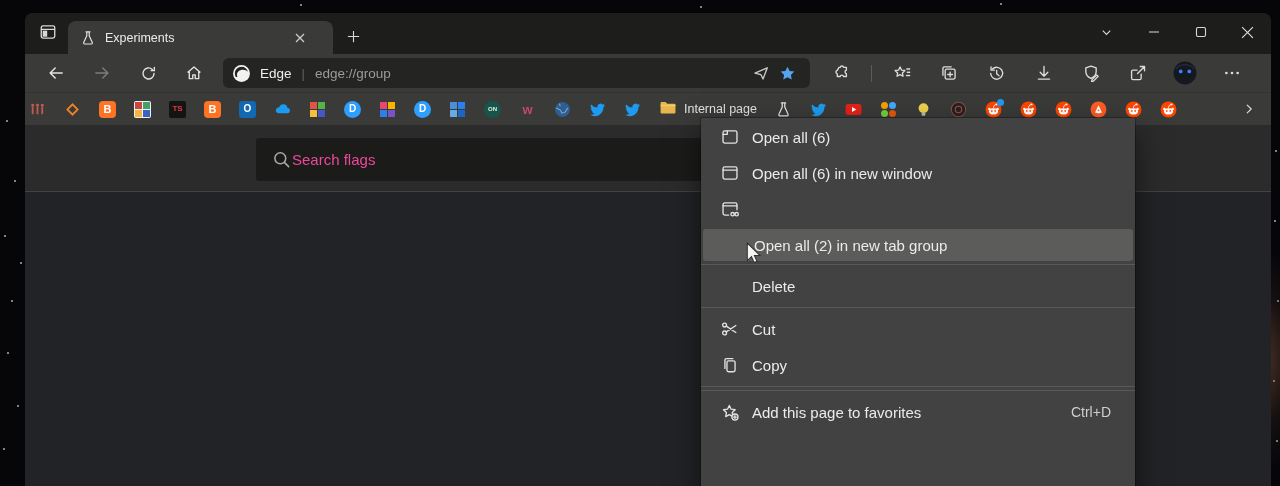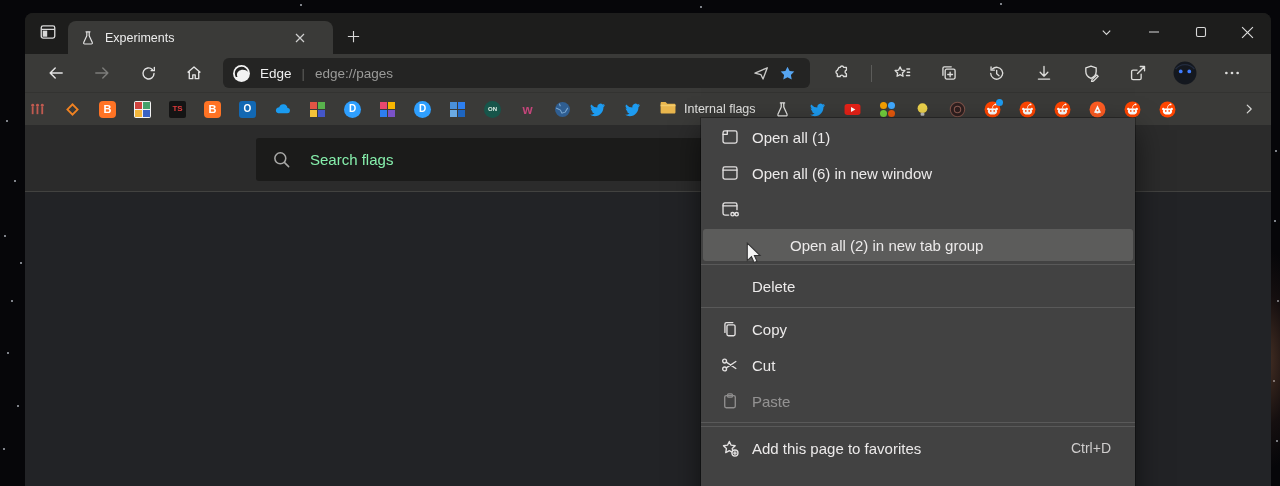--- a/index.html
+++ b/index.html
@@ -49,26 +49,26 @@
   .bm-folder { display:flex; align-items:center; gap:8px; flex:none; }
   .bm-folder svg { width:17px; height:17px; }
   .bm-label { color:#e2e2e0; font-size:12.5px; white-space:nowrap; }
   .bm-chevron { width:28px; height:26px; display:flex; align-items:center; justify-content:center; color:#d8d8d6; flex:none; margin-left:10px; }
   
   .page { height:361px; background:#222326; }
   .search-strip { height:67px; background:#2b2b2b; border-bottom:1px solid #424240; position:relative; }
   .search-box { position:absolute; left:231px; top:13px; width:762px; height:43px; background:#1b1b1a;
     border-radius:3px; display:flex; align-items:center; padding:0 16px; }
   .search-box svg { width:19px; height:19px; color:#a8a8a6; flex:none; }
-  .search-ph { color:#86efac; font-size:15px; margin-left:19px; }
+  .search-ph { color:#ec4899; font-size:15px; margin-left:1px; }
   
   .menu { position:absolute; left:701px; top:118px; width:434px; height:400px; background:#424242;
     box-shadow:0 0 0 1px rgba(0,0,0,.28), 0 12px 28px rgba(0,0,0,.55); padding-top:1px; z-index:40; }
   .menu-item { height:36px; display:flex; align-items:center; padding-left:20px; color:#eceaea; font-size:15px; }
-  .menu-item.hl { background:#5c5c5b; border-radius:3px; margin:2px 2px; height:32px;gap:36px; }
+  .menu-item.hl { background:#5c5c5b; border-radius:3px; margin:2px 2px; height:32px; }
   .menu-item.dis { opacity:.48; }
   .mi-icon { width:18px; height:18px; margin-right:13px; color:#e3e1e1; flex:none; }
   .mi-icon svg { width:18px; height:18px; }
   .mi-label { flex:1; white-space:nowrap; }
   .mi-short { margin-right:24px; color:#cfcdcd; font-size:14px; }
   .menu-sep { height:1px; background:#595959; margin:3px 0; }
   
   .cursor { position:absolute; left:745px; top:242px; z-index:60; }
 </style>
 </head>
@@ -174,21 +174,21 @@
     </div>
     <div class="addressbar">
       <span class="edge-logo">
         <svg width="19" height="19" viewBox="0 0 18 18">
           <circle cx="9" cy="9" r="8" fill="#f2f2f2"></circle>
           <path d="M3.6 12.3C3 11.3 2.7 10.2 2.7 9 2.7 5.5 5.5 2.7 9 2.7c3 0 5.4 2 6.1 4.7-1-1.2-2.8-2-4.8-2-3.1 0-5.6 2.1-5.6 4.8 0 .7.2 1.5.5 2.1z" fill="#242423"></path>
         </svg>
       </span>
       <span class="site-label">Edge</span>
       <span class="url-sep">|</span>
-      <span class="url-text">edge://pages</span>
+      <span class="url-text">edge://group</span>
       <span class="ab-icon">
         <svg width="18" height="18" viewBox="0 0 16 16" fill="none" stroke="currentColor" stroke-width="1.2" stroke-linejoin="round">
             <path d="M2.6 8.1L13.6 3.4 9.8 13.3 7.9 9.4 2.6 8.1z"></path>
           </svg>
       </span>
       <span class="ab-icon">
         <svg width="17" height="17" viewBox="0 0 16 16">
             <path d="M8 1.6l2 4 4.4.6-3.2 3.1.8 4.4L8 11.6l-4 2.1.8-4.4L1.6 6.2 6 5.6z" fill="#56a5f1"></path>
           </svg>
       </span>
@@ -325,21 +325,21 @@
             </svg>
           </span>
         </span>
       <span class="bm-folder">
         <span>
           <svg width="17" height="17" viewBox="0 0 16 16">
             <path d="M1.5 4.1c0-.7.5-1.2 1.2-1.2h3.5l1.6 1.6h6.5c.7 0 1.2.5 1.2 1.2v6.7c0 .7-.5 1.2-1.2 1.2H2.7c-.7 0-1.2-.5-1.2-1.2z" fill="#e9b64d"></path>
             <path d="M1.5 5.4h14v1.4h-14z" fill="#f3cb6b"></path>
           </svg>
         </span>
-        <span class="bm-label">Internal flags</span>
+        <span class="bm-label">Internal page</span>
       </span>
       <span id="fav-after" style="display:flex;align-items:center;gap:18px">
           <span class="favicon">
             <svg viewBox="0 0 16 16" fill="none" stroke="#e2e2e0" stroke-width="1.2" stroke-linecap="round" stroke-linejoin="round">
               <path d="M6 1.8h4M6.8 1.8v3.9l-3.1 6.7a1.1 1.1 0 0 0 1 1.6h6.6a1.1 1.1 0 0 0 1-1.6L9.2 5.7V1.8"></path>
             </svg>
           </span>
           <span class="favicon">
             <svg viewBox="0 0 16 16">
               <path d="M15 3.8c-.5.2-1 .4-1.6.4.6-.3 1-.9 1.2-1.5-.5.3-1.1.6-1.8.7a2.9 2.9 0 0 0-5 2c0 .2 0 .5.1.7A8.2 8.2 0 0 1 2 3.2a2.9 2.9 0 0 0 .9 3.9c-.5 0-.9-.1-1.3-.3 0 1.4 1 2.6 2.3 2.9-.4.1-.8.1-1.3 0 .4 1.2 1.5 2 2.7 2A5.8 5.8 0 0 1 1 13a8.2 8.2 0 0 0 4.4 1.3c5.3 0 8.2-4.4 8.2-8.2v-.4c.6-.4 1-.9 1.4-1.9z" fill="#1d9bf0"></path>
@@ -458,21 +458,21 @@
     </div>
   </div>
 </div>
 
 <div class="menu">
     <div class="menu-item">
       <span class="mi-icon"><svg width="18" height="18" viewBox="0 0 16 16" fill="none" stroke="currentColor" stroke-width="1.2" stroke-linecap="round" stroke-linejoin="round">
           <rect x="1.8" y="2.6" width="12.4" height="10.8" rx="1.6"></rect>
           <path d="M5.6 2.6v3M1.8 5.6h3.8"></path>
         </svg></span>
-      <span class="mi-label">Open all (1)</span>
+      <span class="mi-label">Open all (6)</span>
     </div>
     <div class="menu-item">
       <span class="mi-icon"><svg width="18" height="18" viewBox="0 0 16 16" fill="none" stroke="currentColor" stroke-width="1.2" stroke-linecap="round" stroke-linejoin="round">
           <rect x="1.8" y="2.6" width="12.4" height="10.8" rx="1.6"></rect>
           <path d="M1.8 5.4h12.4"></path>
         </svg></span>
       <span class="mi-label">Open all (6) in new window</span>
     </div>
     <div class="menu-item">
       <span class="mi-icon"><svg width="18" height="18" viewBox="0 0 16 16" fill="none" stroke="currentColor" stroke-width="1.2" stroke-linecap="round" stroke-linejoin="round">
@@ -488,39 +488,32 @@
       <span class="mi-label">Open all (2) in new tab group</span>
     </div>
     <div class="menu-sep"></div>
     <div class="menu-item">
       <span class="mi-icon"></span>
       <span class="mi-label">Delete</span>
     </div>
     <div class="menu-sep"></div>
     <div class="menu-item">
       <span class="mi-icon"><svg width="18" height="18" viewBox="0 0 16 16" fill="none" stroke="currentColor" stroke-width="1.2" stroke-linecap="round" stroke-linejoin="round">
-          <rect x="5.3" y="4.3" width="7.2" height="9.7" rx="1.3"></rect>
-          <path d="M3.5 11V3.6c0-.7.6-1.3 1.3-1.3h5.7"></path>
-        </svg></span>
-      <span class="mi-label">Copy</span>
-    </div>
-    <div class="menu-item">
-      <span class="mi-icon"><svg width="18" height="18" viewBox="0 0 16 16" fill="none" stroke="currentColor" stroke-width="1.2" stroke-linecap="round" stroke-linejoin="round">
           <circle cx="3.2" cy="4.5" r="1.7"></circle>
           <circle cx="3.2" cy="11.5" r="1.7"></circle>
           <path d="M4.7 5.5l8.5 5.6M4.7 10.5L13.2 4.9"></path>
         </svg></span>
       <span class="mi-label">Cut</span>
     </div>
-    <div class="menu-item dis">
+    <div class="menu-item">
       <span class="mi-icon"><svg width="18" height="18" viewBox="0 0 16 16" fill="none" stroke="currentColor" stroke-width="1.2" stroke-linecap="round" stroke-linejoin="round">
-          <rect x="3.3" y="3.2" width="9.4" height="10.8" rx="1.3"></rect>
-          <rect x="5.9" y="1.6" width="4.2" height="3" rx=".9"></rect>
+          <rect x="5.3" y="4.3" width="7.2" height="9.7" rx="1.3"></rect>
+          <path d="M3.5 11V3.6c0-.7.6-1.3 1.3-1.3h5.7"></path>
         </svg></span>
-      <span class="mi-label">Paste</span>
+      <span class="mi-label">Copy</span>
     </div>
     <div class="menu-sep"></div>
     <div class="menu-sep"></div>
     <div class="menu-item">
       <span class="mi-icon"><svg width="18" height="18" viewBox="0 0 16 16" fill="none" stroke="currentColor" stroke-width="1.2" stroke-linecap="round" stroke-linejoin="round">
           <path d="M7.4 2.2l1.6 3.3 3.6.5-2.6 2.5.6 3.6-3.2-1.7-3.2 1.7.6-3.6L2.2 6l3.6-.5z"></path>
           <circle cx="12.4" cy="12.5" r="2.7" fill="#424242"></circle>
           <path d="M12.4 11.2v2.6M11.1 12.5h2.6"></path>
         </svg></span>
       <span class="mi-label">Add this page to favorites</span>

